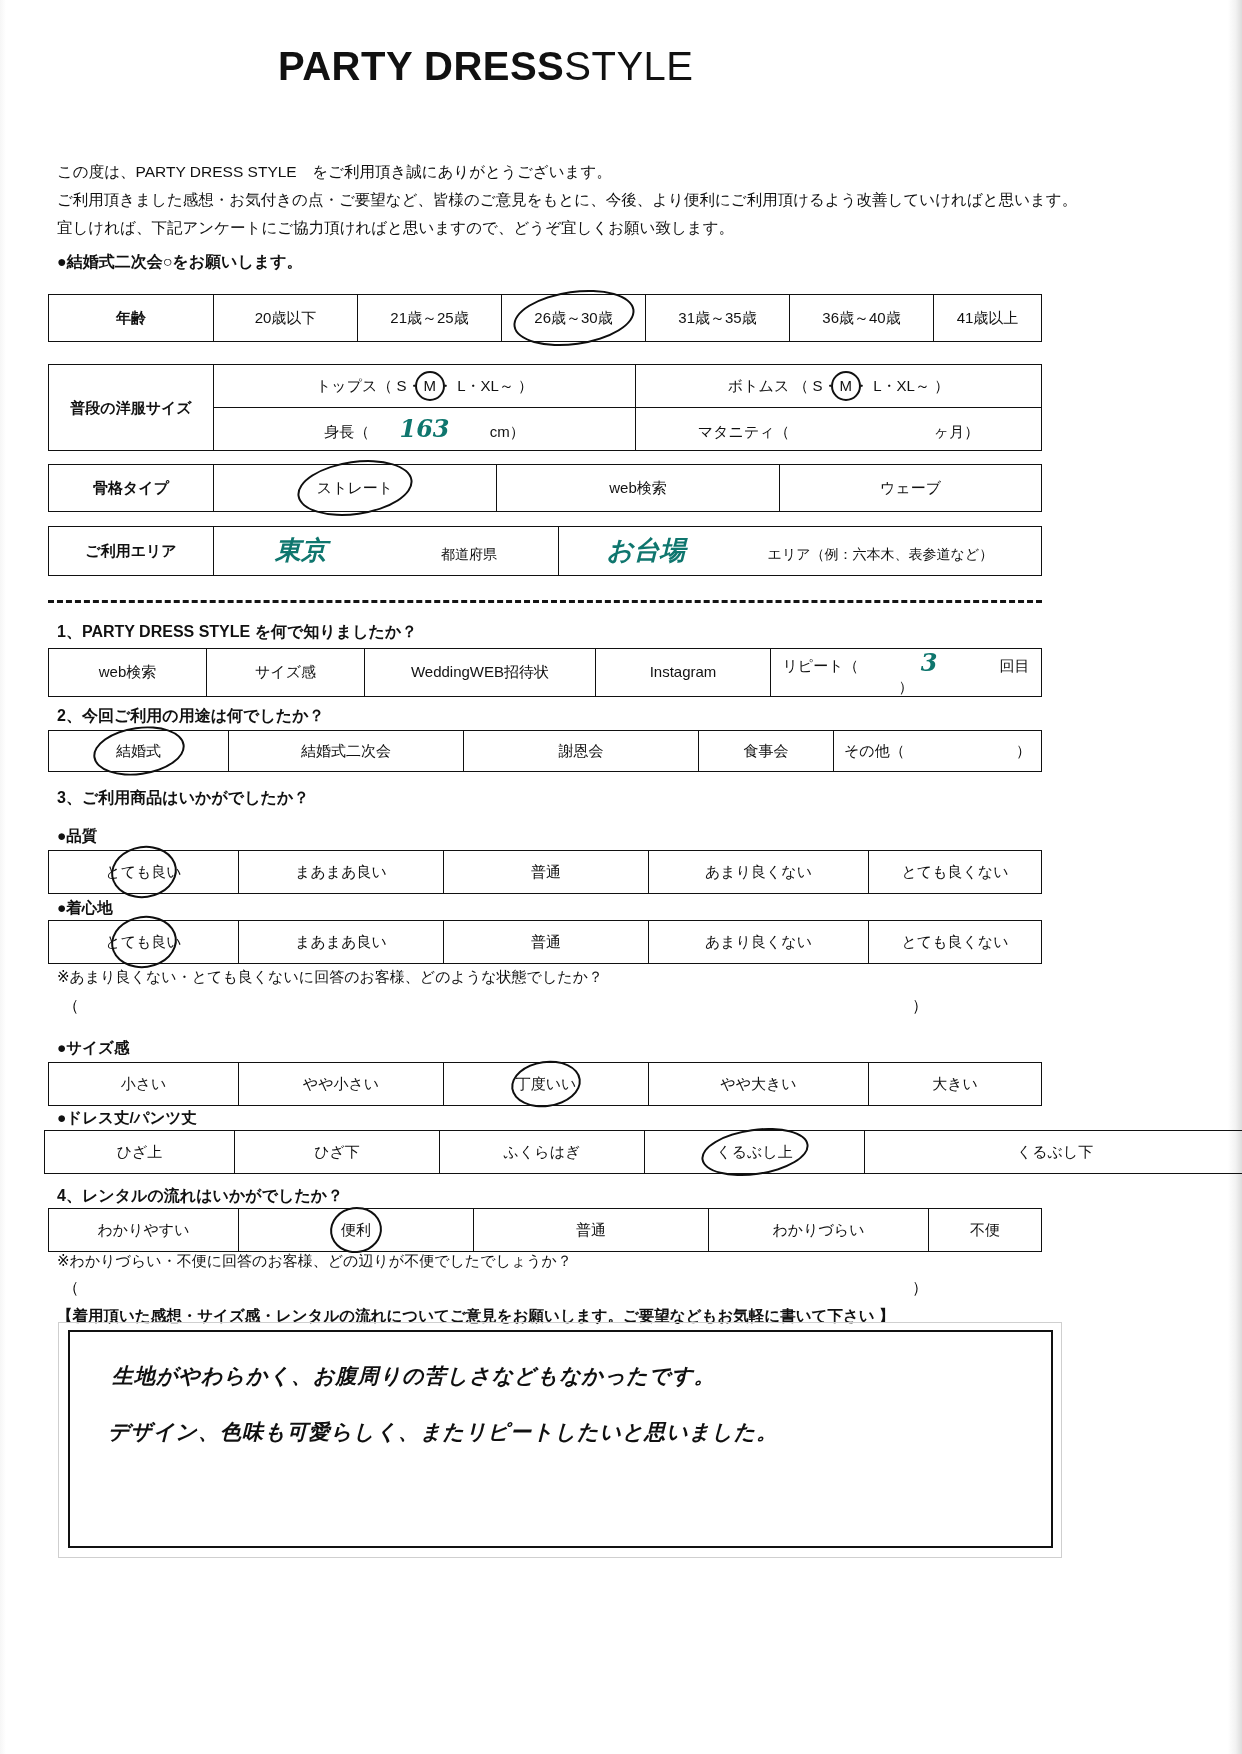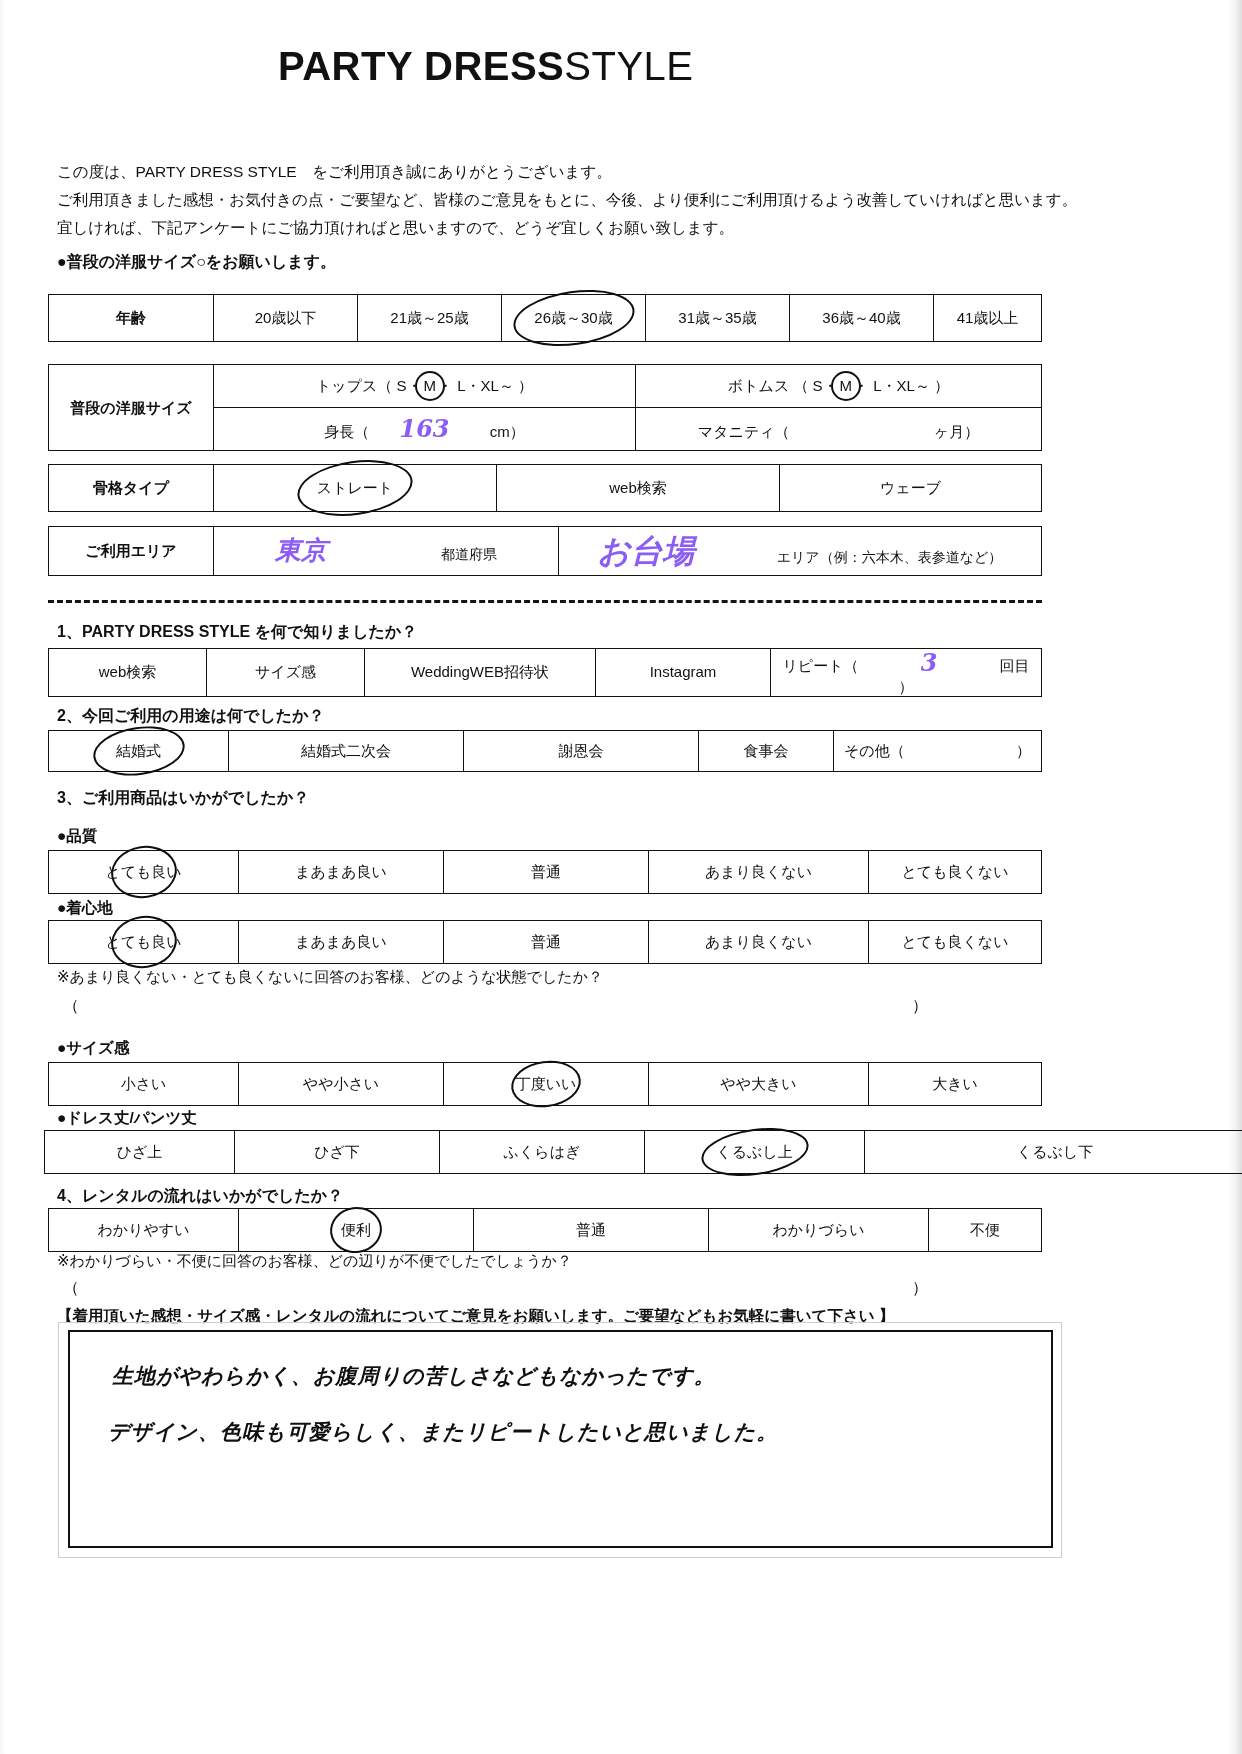--- a/index.html
+++ b/index.html
@@ -82,21 +82,21 @@
     position: relative;
     font-size: 15px;
     line-height: 1.2;
   }
   .tbl td.lbl { font-weight: bold; font-size: 15px; }
   .tbl td.lft { text-align: left; padding-left: 10px; }
 
   
   .ink {
     font-family: "DejaVu Serif", "Liberation Serif", serif;
-    color: #8b5cf6;
+    color: #0f766e;
     font-style: italic;
     font-weight: bold;
   }
   .circle-mark {
     position: absolute;
     left: 50%;
     top: 50%;
     transform: translate(-50%, -50%) rotate(-8deg);
     border: 2.6px solid #0f0f0f;
     border-radius: 50%;
@@ -194,21 +194,21 @@
   <div class="title">
     <span class="bold">PARTY DRESS</span><span class="light">STYLE</span>
   </div>
 
   <div class="intro">
     <div>この度は、PARTY DRESS STYLE　をご利用頂き誠にありがとうございます。</div>
     <div>ご利用頂きました感想・お気付きの点・ご要望など、皆様のご意見をもとに、今後、より便利にご利用頂けるよう改善していければと思います。</div>
     <div>宜しければ、下記アンケートにご協力頂ければと思いますので、どうぞ宜しくお願い致します。</div>
   </div>
 
-  <div class="lead">●普段の洋服サイズ○をお願いします。</div>
+  <div class="lead">●結婚式二次会○をお願いします。</div>
 
   <table class="tbl" style="left:48px; top:294px; width:994px;">
     <tbody>
         <tr>
       <td class="lbl" style="width:160px; height:46px;">年齢</td>
       <td style="width:139px;"><span>20歳以下</span></td>
       <td style="width:139px;"><span>21歳～25歳</span></td>
       <td style="width:139px;">
         <span>26歳～30歳</span>
         <span class="circle-mark cm-wide" style="width:118px;height:50px;"></span>
@@ -262,21 +262,21 @@
 
   <table class="tbl" style="left:48px; top:526px; width:994px;">
     <tbody>
         <tr>
       <td class="lbl" style="width:160px; height:48px;">ご利用エリア</td>
       <td style="width:340px;">
         <span class="ink" style="font-size:26px; margin-right:110px;">東京</span>
         <span style="font-size:14px;">都道府県</span>
       </td>
       <td>
-        <span class="ink" style="font-size:32px; margin-right:78px;">お台場</span>
+        <span class="ink" style="font-size:26px; margin-right:78px;">お台場</span>
         <span style="font-size:14px;">エリア（例：六本木、表参道など）</span>
       </td>
     </tr>
   </tbody>
     </table>
 
   <div class="dashed-rule"></div>
 
   <div class="sec-q" style="left:57px; top:622px;">1、PARTY DRESS STYLE を何で知りましたか？</div>
   <table class="tbl" style="left:48px; top:648px; width:994px;">

